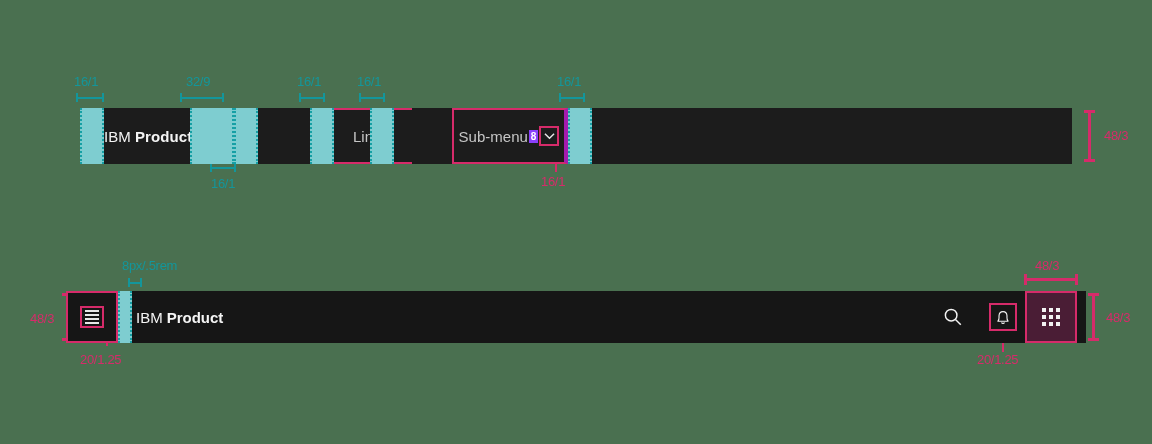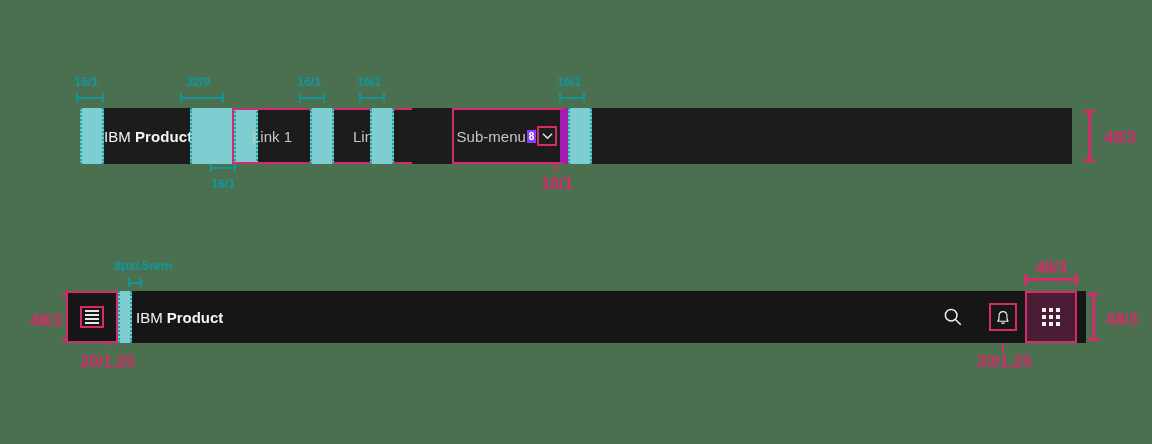--- a/index.html
+++ b/index.html
@@ -5,23 +5,23 @@
   html,body{margin:0;padding:0;}
   body{
     width:1152px;height:444px;
     background:#4a7050;
     font-family:"Liberation Sans", sans-serif;
     position:relative;overflow:hidden;
   }
   .stage{position:absolute;inset:0;}
 
   
-  .ann{position:absolute;white-space:nowrap;font-weight:700;}
+  .ann{position:absolute;white-space:nowrap;font-weight:400;}
   .ann-teal{color:#13969b;font-size:13px;letter-spacing:-.3px;}
-  .ann-pink{color:#d62b6a;font-size:17px;letter-spacing:-.3px;}
+  .ann-pink{color:#d62b6a;font-size:13px;letter-spacing:-.3px;}
 
   
   .mh{position:absolute;height:9px;}
   .mh::before,.mh::after{content:"";position:absolute;top:0;width:2px;height:9px;background:#13969b;}
   .mh::before{left:0;}.mh::after{right:0;}
   .mh i{position:absolute;top:4px;left:0;right:0;height:2px;background:#13969b;display:block;}
 
   
   .mhp{position:absolute;height:11px;}
   .mhp::before,.mhp::after{content:"";position:absolute;top:0;width:3px;height:11px;background:#d62b6a;}
@@ -45,21 +45,21 @@
   .spacer{position:absolute;top:0;height:56px;background:#7ecdd0;
           border-left:2px dotted #16a0a5;border-right:2px dotted #16a0a5;box-sizing:border-box;}
   .brand{position:absolute;top:0;height:56px;display:flex;align-items:center;
          color:#f4f4f4;font-size:15px;letter-spacing:.1px;}
   .brand .light{font-weight:400;}
   .brand .bold{font-weight:700;margin-left:4px;}
   .navlink{position:absolute;top:0;height:56px;display:flex;align-items:center;justify-content:center;
            color:#c6c6c6;font-size:15px;box-sizing:border-box;
            border-top:2px solid #d62b6a;border-bottom:2px solid #d62b6a;}
   .navlink.ledge{border-left:2px solid #d62b6a;}
-  .navlink.redge{border-right:8px solid #a21caf;}
+  .navlink.redge{border-right:4px solid #a21caf;}
   .badge8{display:inline-block;background:#8a3ffc;color:#fff;font-size:10px;font-weight:700;
           line-height:13px;padding:0 2px;margin-left:1px;vertical-align:middle;}
   .chevbox{display:inline-flex;align-items:center;justify-content:center;
            width:20px;height:20px;border:2px solid #d62b6a;box-sizing:border-box;margin-left:1px;}
 
   
   .bar-bot{
     position:absolute;left:66px;top:291px;width:1020px;height:52px;background:#161616;
   }
   .menubtn{position:absolute;left:0;top:0;width:52px;height:52px;
@@ -129,23 +129,20 @@
     <div class="spacer" style="left:0px;width:24px;"></div>
 
     <div class="brand" style="left:24px;">
       <span class="light">IBM</span>
       <span class="bold">Product</span>
     </div>
 
     <div class="spacer" style="left:110px;width:44px;"></div>
     <div class="spacer" style="left:154px;width:24px;"></div>
 
-    <div class="navlink ledge" style="left:152px;width:78px;">
-      <span>Link 1</span>
-    </div>
 
     <div class="spacer" style="left:230px;width:24px;"></div>
 
     <div class="navlink" style="left:254px;width:78px;">
       <span>Link 2</span>
     </div>
 
     <div class="spacer" style="left:290px;width:24px;"></div>
 
 
@@ -155,21 +152,21 @@
       <span class="chevbox">
         <svg width="11" height="8" viewBox="0 0 12 8" aria-hidden="true">
           <path d="M1 1.6 L6 6.4 L11 1.6" fill="none" stroke="#e8e8e8" stroke-width="1.6"></path>
         </svg>
       </span>
     </div>
 
     <div class="spacer" style="left:488px;width:24px;"></div>
   </div>
 
-  <div class="ann ann-teal" style="left:114px;top:258px;">8px/.5rem</div>
+  <div class="ann ann-teal" style="left:122px;top:258px;">8px/.5rem</div>
   <div class="mh" style="left:128px;top:278px;width:14px;">
       <i></i>
     </div>
 
   <div class="mvp" style="left:62px;top:293px;height:48px;">
       <i></i>
     </div>
   <div class="ann ann-pink" style="left:30px;top:311px;">48/3</div>
 
   <div class="lead-v" style="left:106px;top:318px;height:28px;"></div>

